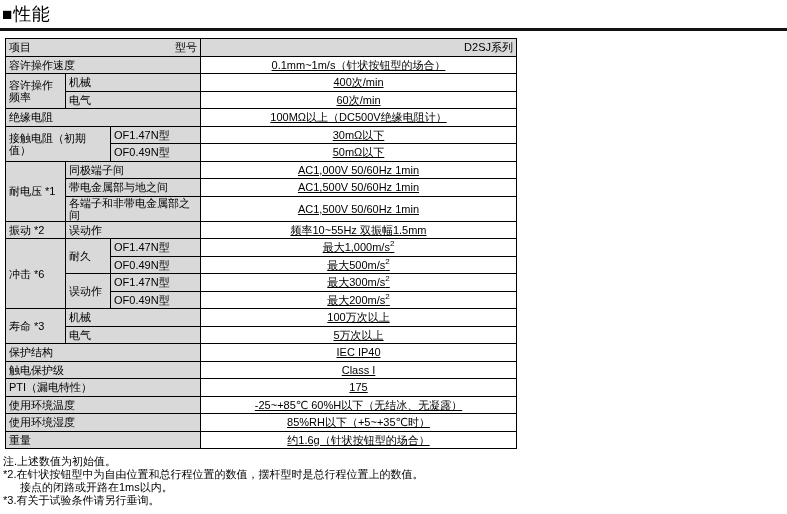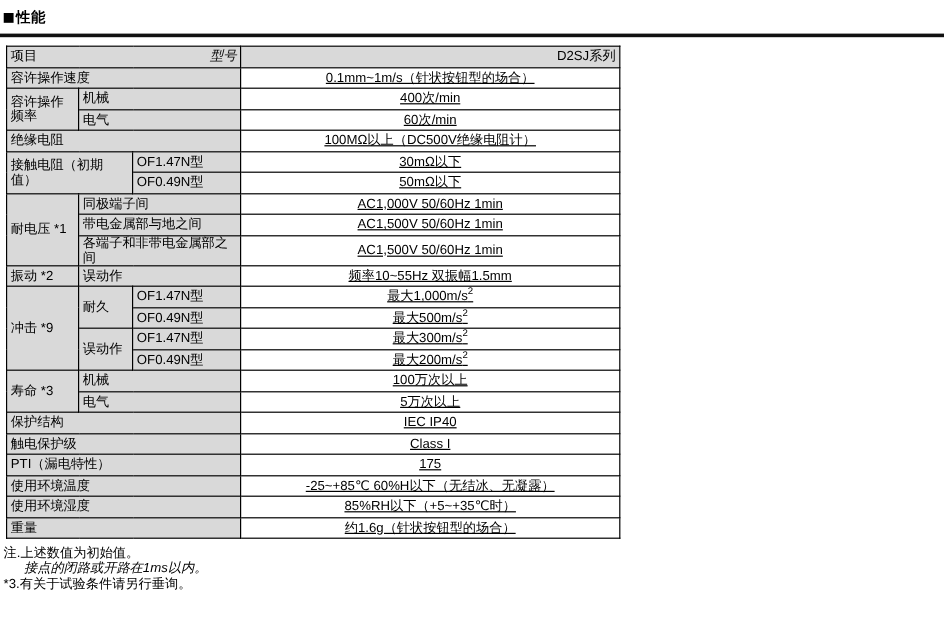--- a/index.html
+++ b/index.html
@@ -4,46 +4,46 @@
 <style>
   html,body{margin:0;padding:0;background:#fff;}
   body{
     width:787px;height:514px;overflow:hidden;position:relative;
     font-family:"Liberation Sans","DejaVu Sans",sans-serif;color:#000;
     -webkit-font-smoothing:antialiased;
   }
   .page{padding:3px 0 0 0;}
   .title-row{padding-left:2px;height:22px;display:flex;align-items:center;}
   .title-marker{font-size:17px;line-height:1;margin-right:1px;}
-  .page-title{font-size:12px;font-weight:bold;letter-spacing:0.5px;}
+  .page-title{font-size:18px;font-weight:normal;letter-spacing:0.5px;}
   .title-rule{height:3px;background:#111;margin-top:3px;width:787px;}
 
   table.spec{
     border-collapse:collapse;table-layout:fixed;
     margin:7px 0 0 5px;width:511px;
     font-size:11px;
   }
   col.c-a{width:60px;} col.c-b{width:45px;} col.c-c{width:90px;} col.c-val{width:316px;}
   td{
     border:1px solid #000;
     height:16.5px;
     padding:0 3px;
     line-height:12px;
     vertical-align:middle;
     overflow:hidden;
   }
   td.item,td.head{background:#d9d9d9;text-align:left;}
   td.value{background:#fff;text-align:center;text-decoration:underline;}
   td.ctr{text-align:right;}
-  td .right-label{float:right;font-style:italic;}
+  td .right-label{float:right;}
   td sup{font-size:8px;line-height:0;vertical-align:super;}
 
   .notes{margin:6px 0 0 3px;font-size:11px;line-height:13px;}
   .note-line{white-space:nowrap;}
-  .note-line.indent{padding-left:17px;font-style:italic;}
+  .note-line.indent{padding-left:17px;}
 </style>
 </head>
 <body>
 
 <div class="page">
 
   <div class="title-row">
     <span class="title-marker">■</span>
     <span class="page-title">性能</span>
   </div>
@@ -99,21 +99,21 @@
         <tr>
           <td colspan="2" class="item">各端子和非带电金属部之间</td>
           <td class="value">AC1,500V 50/60Hz 1min</td>
         </tr>
         <tr>
           <td class="item">振动 *2</td>
           <td colspan="2" class="item">误动作</td>
           <td class="value">频率10~55Hz 双振幅1.5mm</td>
         </tr>
         <tr>
-          <td rowspan="4" class="item">冲击 *9</td>
+          <td rowspan="4" class="item">冲击 *6</td>
           <td rowspan="2" class="item">耐久</td>
           <td class="item">OF1.47N型</td>
           <td class="value">最大1,000m/s<sup>2</sup></td>
         </tr>
         <tr>
           <td class="item">OF0.49N型</td>
           <td class="value">最大500m/s<sup>2</sup></td>
         </tr>
         <tr>
           <td rowspan="2" class="item">误动作</td>
@@ -155,17 +155,18 @@
         </tr>
         <tr>
           <td colspan="3" class="item">重量</td>
           <td class="value">约1.6g（针状按钮型的场合）</td>
         </tr>
       </tbody>
   </table>
 
   <div class="notes">
       <div class="note-line">注.上述数值为初始值。</div>
+      <div class="note-line">*2.在针状按钮型中为自由位置和总行程位置的数值，摆杆型时是总行程位置上的数值。</div>
       <div class="note-line indent">接点的闭路或开路在1ms以内。</div>
       <div class="note-line">*3.有关于试验条件请另行垂询。</div>
     </div>
 
 </div>
 
 </body></html>

